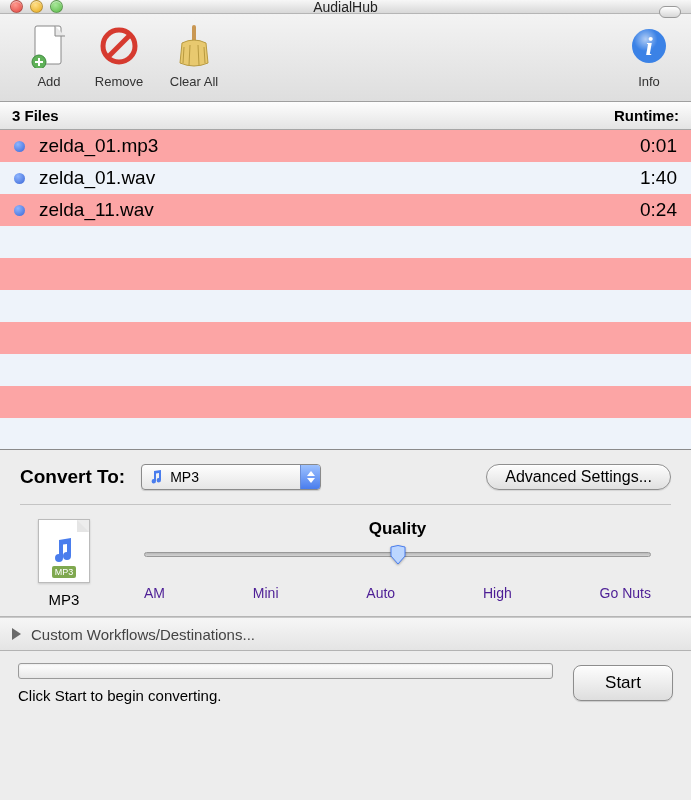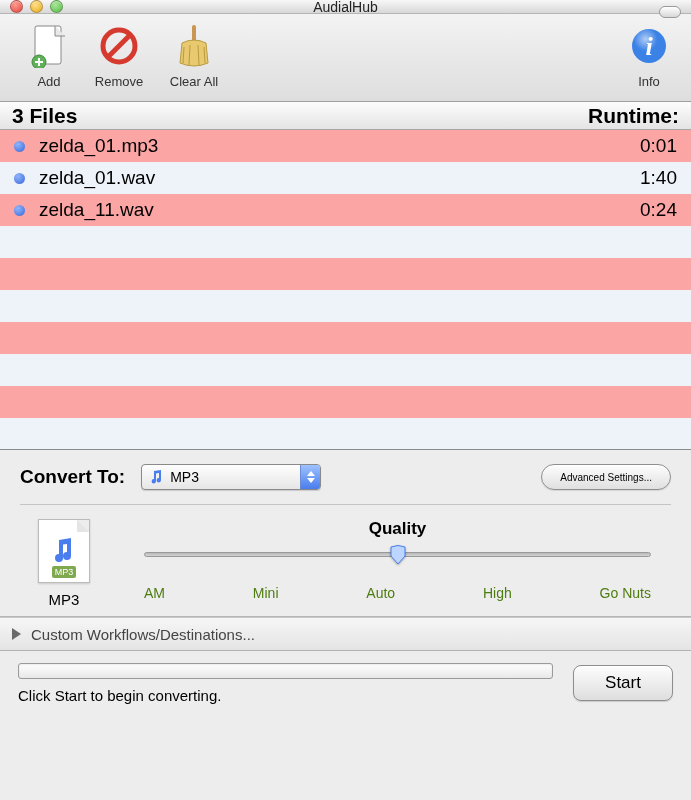--- a/index.html
+++ b/index.html
@@ -45,21 +45,21 @@
   .tool { display: flex; flex-direction: column; align-items: center; width: 70px; cursor: default; }
   .tool .icon { width: 44px; height: 44px; display: flex; align-items: center; justify-content: center; margin-top: 4px; }
   .tool .lbl { font-size: 13px; margin-top: 6px; color: #333; text-align: center; }
   .spacer { flex: 1; }
   
   .listhead {
     height: 28px;
     background: linear-gradient(#fdfdfd,#e4e4e4);
     border-bottom: 1px solid #a6a6a6;
     display: flex; align-items: center;
-    font-weight: bold; font-size: 21px;
+    font-weight: bold; font-size: 15px;
     padding: 0 12px;
   }
   .listhead .right { margin-left: auto; }
   .list { flex: 0 0 320px; background: #fca5a5; border-bottom: 1px solid #8a8a8a; overflow: hidden; }
   .row { display: flex; align-items: center; height: 32px; padding: 0 14px; font-size: 19px; }
   .row:nth-child(even) { background: #eef3fa; }
   .dot { width: 11px; height: 11px; border-radius: 50%; background: radial-gradient(circle at 35% 30%, #8fb6ff, #3a66d6); margin-right: 14px; flex-shrink: 0; }
   .row .name { flex: 1; }
   .row .time { font-variant-numeric: tabular-nums; }
   
@@ -83,21 +83,21 @@
     border-top-right-radius: 3px; border-bottom-right-radius: 3px;
     display: flex; flex-direction: column; align-items: center; justify-content: center;
   }
   .arrows .up, .arrows .dn { width: 0; height: 0; border-left: 4px solid transparent; border-right: 4px solid transparent; }
   .arrows .up { border-bottom: 5px solid #fff; margin-bottom: 2px; }
   .arrows .dn { border-top: 5px solid #fff; }
   .btn {
     height: 26px; padding: 0 18px;
     background: linear-gradient(#fdfdfd,#e0e0e0);
     border: 1px solid #8f8f8f; border-radius: 13px;
-    font-size: 10px; display: inline-flex; align-items: center;
+    font-size: 16px; display: inline-flex; align-items: center;
     box-shadow: inset 0 1px 0 #fff, 0 1px 1px rgba(0,0,0,.1);
   }
   .divider { height: 1px; background: #c4c4c4; margin: 14px 0 10px; }
   .qualityrow { display: flex; align-items: flex-start; padding: 4px 10px 0 4px; }
   .format { display: flex; flex-direction: column; align-items: center; width: 80px; }
   .format .fpage {
     width: 52px; height: 64px; background: #fff; border: 1px solid #bbb;
     position: relative; box-shadow: 0 1px 2px rgba(0,0,0,.15);
     display: flex; align-items: center; justify-content: center;
   }
@@ -109,21 +109,21 @@
   .format .flabel { margin-top: 8px; font-size: 15px; }
   .slidercol { flex: 1; padding: 0 10px 0 40px; }
   .qlabel { text-align: center; font-weight: bold; font-size: 17px; margin-bottom: 4px; }
   .slider { position: relative; height: 22px; margin: 2px 0 6px; }
   .track { position: absolute; top: 9px; left: 0; right: 0; height: 5px; background: linear-gradient(#b8b8b8,#d4d4d4); border-radius: 3px; border: 1px solid #999; }
   .thumb {
     position: absolute; top: 2px; width: 18px; height: 20px;
     transform: translateX(-50%);
   }
   .thumb svg { filter: drop-shadow(0 1px 1px rgba(0,0,0,.3)); }
-  .ticks { display: flex; justify-content: space-between; font-size: 14px; color: #4d7c0f; margin-top: 20px; }
+  .ticks { display: flex; justify-content: space-between; font-size: 14px; color: #4c1d95; margin-top: 20px; }
   
   .disclosure {
     height: 34px; background: linear-gradient(#f6f6f6,#e4e4e4);
     border-top: 1px solid #c9c9c9; border-bottom: 1px solid #b3b3b3;
     display: flex; align-items: center; padding: 0 12px;
     font-size: 15px; color: #444;
   }
   .tri { width: 0; height: 0; border-top: 6px solid transparent; border-bottom: 6px solid transparent; border-left: 9px solid #6a6a6a; margin-right: 10px; }
   
   .footer {

